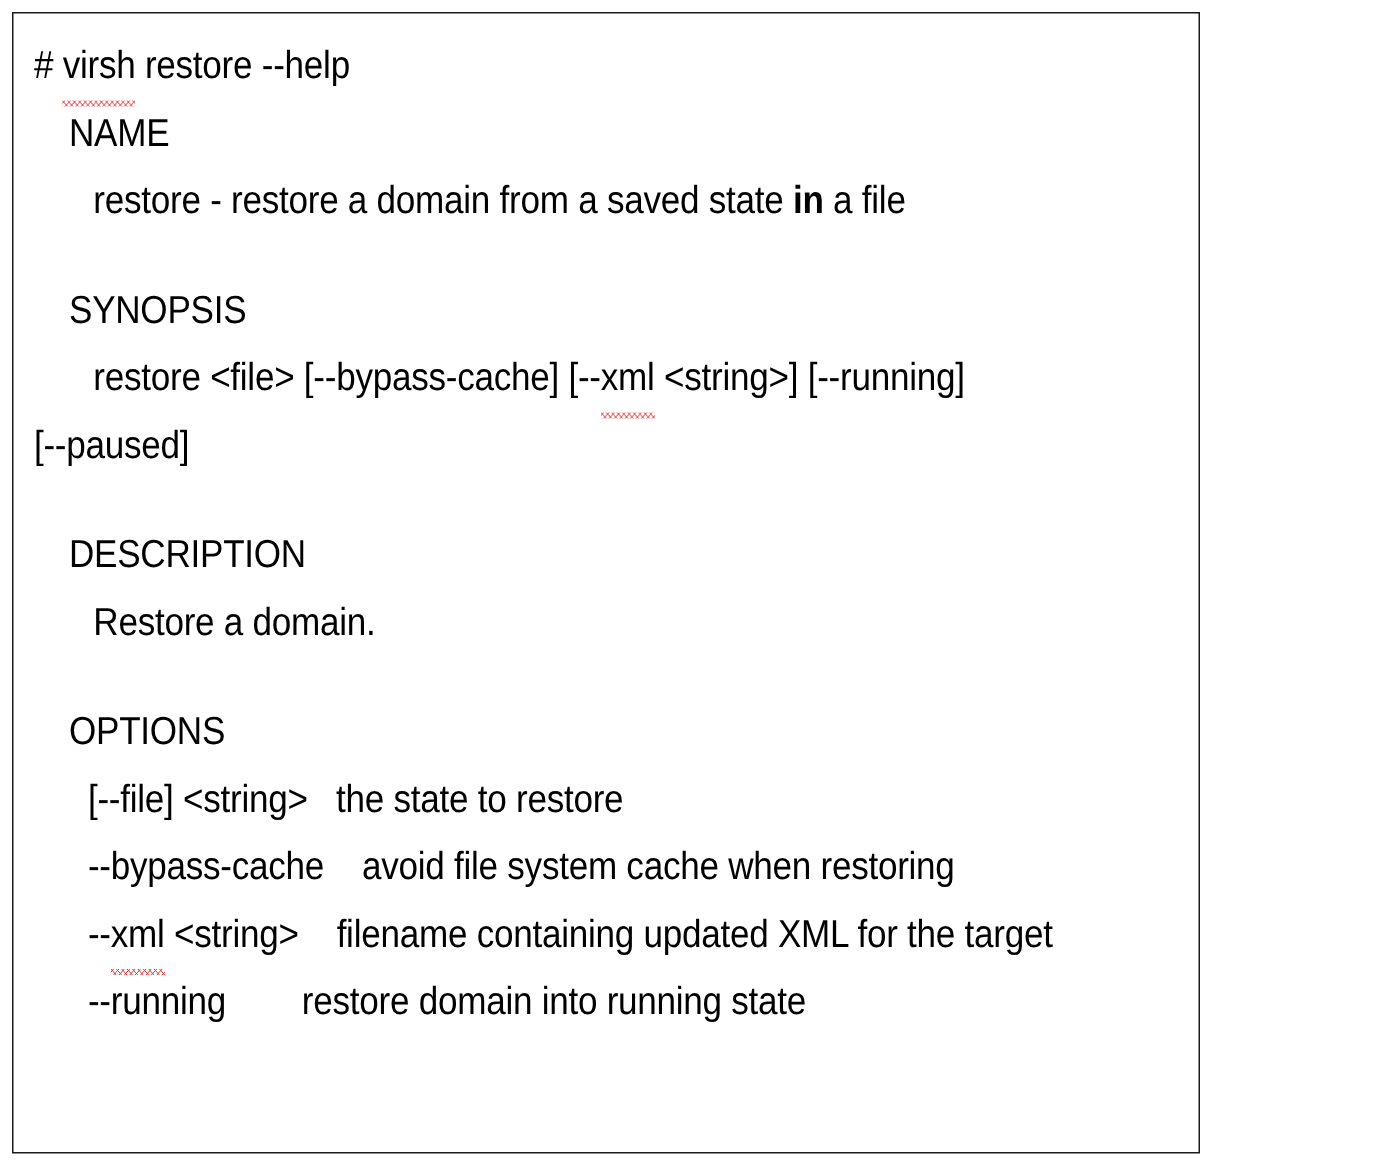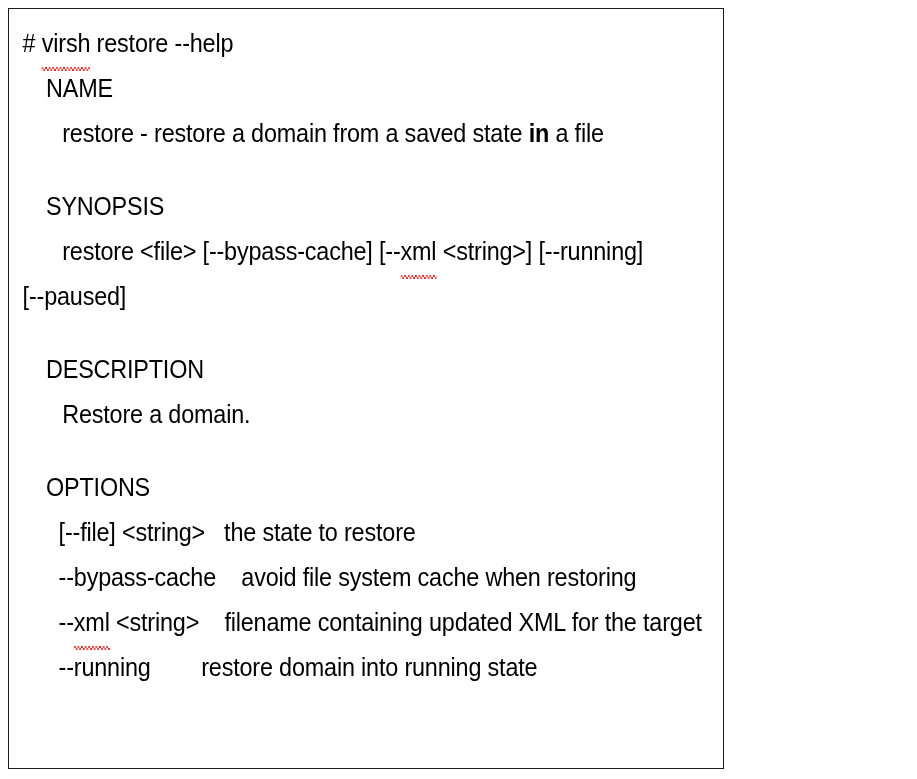--- a/index.html
+++ b/index.html
@@ -12,21 +12,21 @@
     width: 917px;
     height: 779px;
     overflow: hidden;
     font-family: "Liberation Sans", "DejaVu Sans", sans-serif;
   }
 
   .page {
     position: absolute;
     left: 8px;
     top: 8px;
-    width: 716px;
+    width: 792px;
     height: 761px;
     box-sizing: border-box;
     border: 1.5px solid #1a1a1a;
     background: #ffffff;
     overflow: hidden;
   }
 
   .doc {
     position: absolute;
     left: 0;

